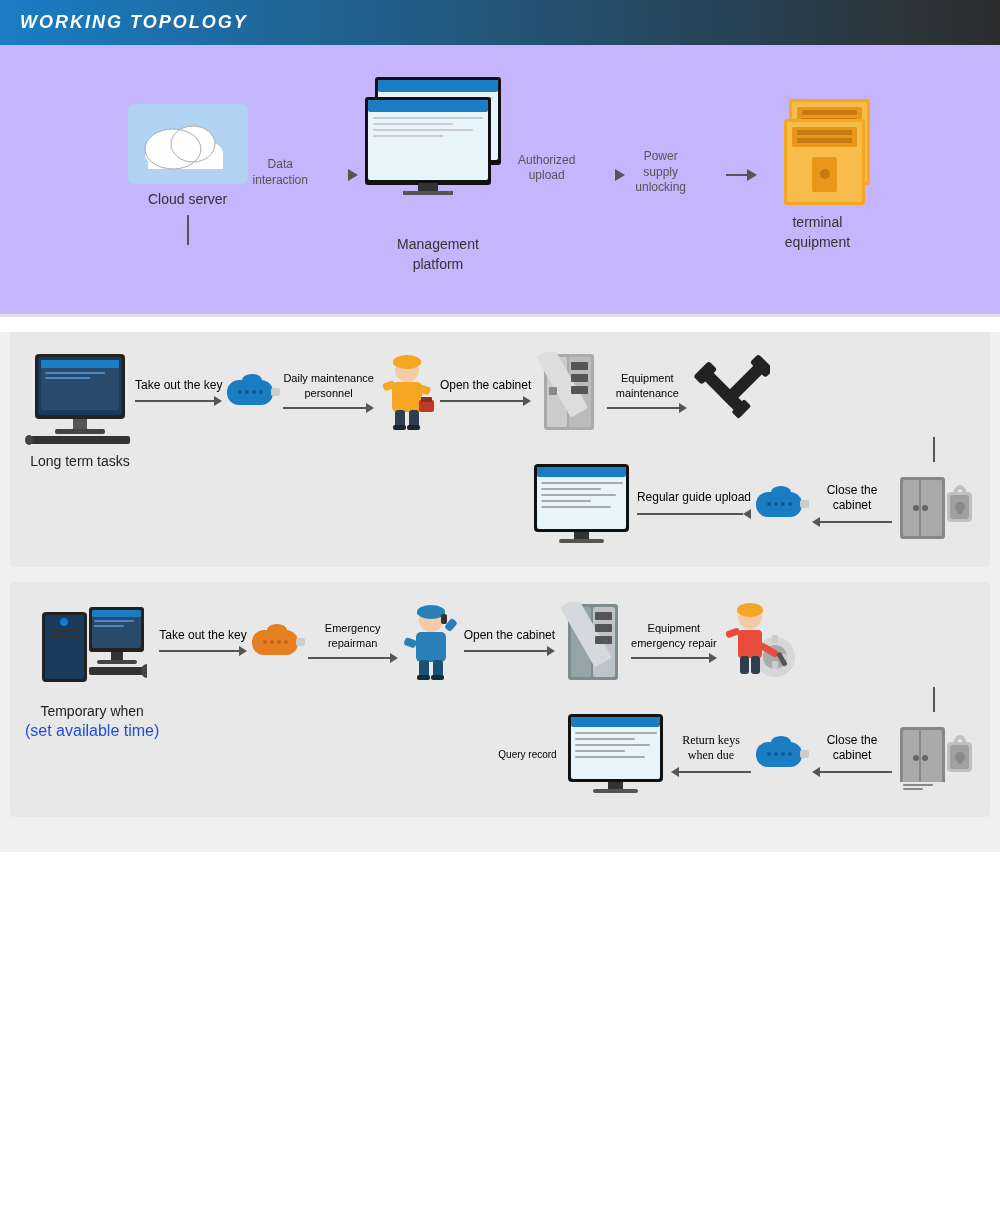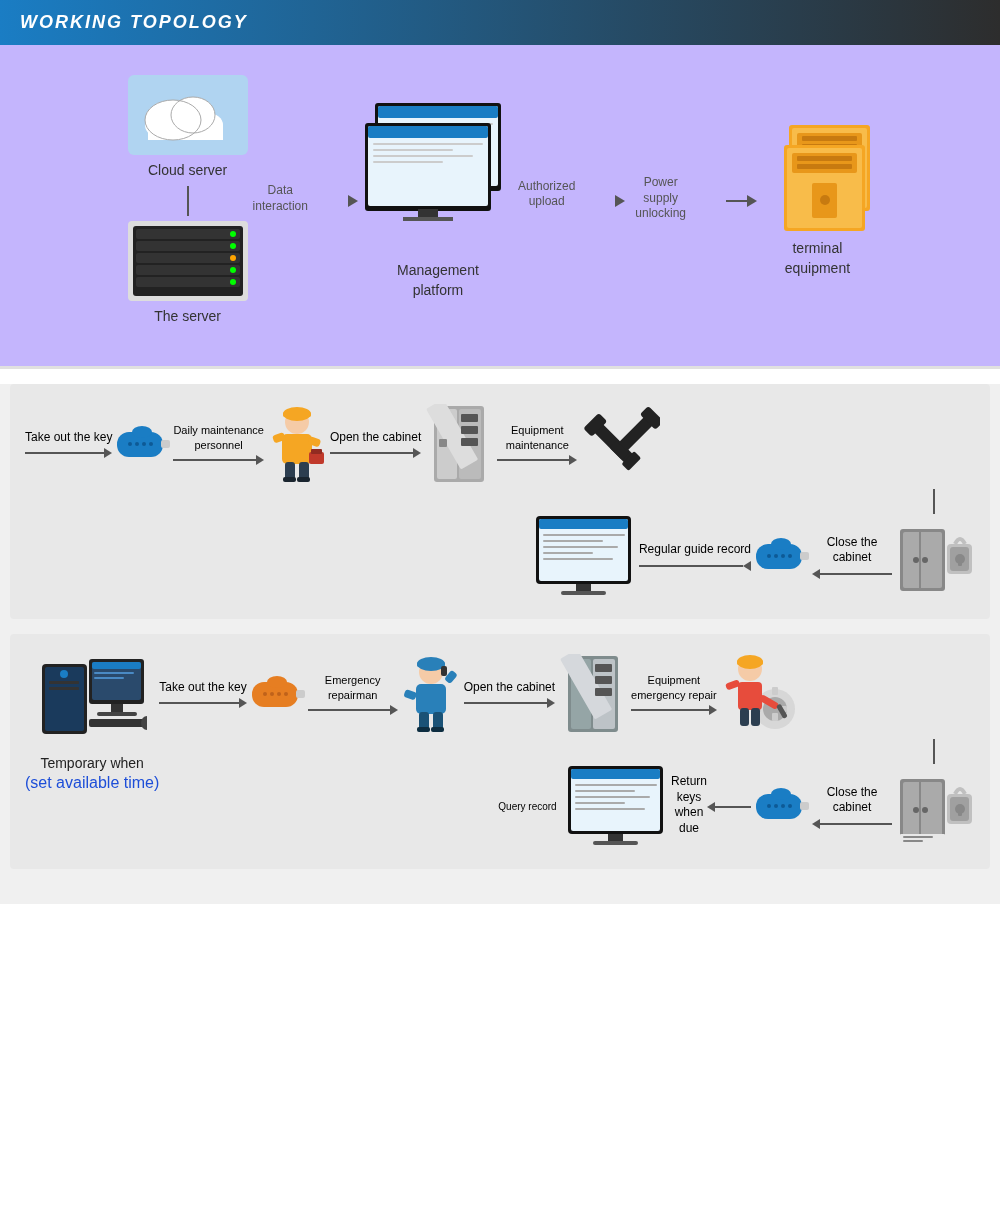--- a/index.html
+++ b/index.html
@@ -158,38 +158,20 @@
               <ellipse cx="35" cy="50" rx="18" ry="14" fill="white"></ellipse>
               <ellipse cx="80" cy="50" rx="15" ry="12" fill="white"></ellipse>
               <rect x="20" y="50" width="75" height="15" fill="white"></rect>
 
               <ellipse cx="45" cy="45" rx="28" ry="20" fill="none" stroke="#aaa" stroke-width="1"></ellipse>
               <ellipse cx="65" cy="40" rx="22" ry="18" fill="none" stroke="#aaa" stroke-width="1"></ellipse>
             </svg>
             <div class="topo-label">Cloud server</div>
           </div>
           <div class="vertical-line"></div>
-          <div class="topo-stacked-item">
-
-            <svg class="server-svg" viewBox="0 0 120 80">
-              <rect width="120" height="80" fill="#ddd" rx="4"></rect>
-              <rect x="5" y="5" width="110" height="70" fill="#222" rx="3"></rect>
-              <rect x="8" y="8" width="104" height="10" fill="#333" rx="2"></rect>
-              <rect x="8" y="20" width="104" height="10" fill="#333" rx="2"></rect>
-              <rect x="8" y="32" width="104" height="10" fill="#333" rx="2"></rect>
-              <rect x="8" y="44" width="104" height="10" fill="#333" rx="2"></rect>
-              <rect x="8" y="56" width="104" height="10" fill="#333" rx="2"></rect>
-              <circle cx="105" cy="13" r="3" fill="#00ff00"></circle>
-              <circle cx="105" cy="25" r="3" fill="#00ff00"></circle>
-              <circle cx="105" cy="37" r="3" fill="orange"></circle>
-              <circle cx="105" cy="49" r="3" fill="#00ff00"></circle>
-              <circle cx="105" cy="61" r="3" fill="#00ff00"></circle>
-            </svg>
-            <div class="topo-label">The server</div>
-          </div>
         </div>
       </div>
 
       <div class="topo-arrow">
         <div style="font-size:12px;color:#555;margin-bottom:4px;text-align:center;line-height:1.3">Data<br>interaction</div>
         <div class="arrow-line">
           <div class="arrow-line-h"></div>
           <div class="arrow-head"></div>
         </div>
       </div>
@@ -271,20 +253,41 @@
   </div>
 </div>
 
 <div>
 
   <div class="workflow-section">
 
     <div class="workflow-block">
       <div style="display:flex;align-items:flex-start;gap:0">
 
+        <div style="display:flex;flex-direction:column;align-items:center;min-width:110px;">
+
+          <svg width="110" height="95" viewBox="0 0 110 95">
+
+            <rect x="10" y="2" width="90" height="65" fill="#222" rx="4"></rect>
+            <rect x="13" y="5" width="84" height="58" fill="#1a3a5c" rx="2"></rect>
+
+            <rect x="16" y="8" width="78" height="50" fill="#2a4a6c" rx="1"></rect>
+            <rect x="16" y="8" width="78" height="8" fill="#1a7dc4" rx="1"></rect>
+            <rect x="20" y="20" width="60" height="2" fill="#4a8ac4" rx="1"></rect>
+            <rect x="20" y="25" width="45" height="2" fill="#4a8ac4" rx="1"></rect>
+
+            <rect x="48" y="67" width="14" height="10" fill="#555"></rect>
+            <rect x="30" y="77" width="50" height="5" fill="#444" rx="2"></rect>
+
+            <rect x="5" y="84" width="100" height="8" fill="#333" rx="2"></rect>
+
+            <ellipse cx="4" cy="88" rx="4" ry="5" fill="#444"></ellipse>
+          </svg>
+          <div class="task-label">Long term tasks</div>
+        </div>
 
         <div style="flex:1;display:flex;flex-direction:column;">
 
           <div style="display:flex;align-items:center;gap:3px;flex-wrap:nowrap;">
 
             <div style="display:flex;flex-direction:column;align-items:center;min-width:75px;">
               <div style="font-size:12px;text-align:center;margin-bottom:3px;line-height:1.3">Take out the key</div>
               <div style="display:flex;align-items:center;width:100%;">
                 <div style="height:2px;background:#555;flex:1;"></div>
                 <div style="width:0;height:0;border-top:5px solid transparent;border-bottom:5px solid transparent;border-left:8px solid #555;"></div>
@@ -423,21 +426,21 @@
                 <ellipse cx="27" cy="10" rx="10" ry="6" fill="#1a7dc4"></ellipse>
                 <rect x="46" y="18" width="9" height="8" fill="#ccc" rx="2"></rect>
                 <circle cx="15" cy="22" r="2" fill="#0d5a96"></circle>
                 <circle cx="22" cy="22" r="2" fill="#0d5a96"></circle>
                 <circle cx="29" cy="22" r="2" fill="#0d5a96"></circle>
                 <circle cx="36" cy="22" r="2" fill="#0d5a96"></circle>
               </svg>
             </div>
 
             <div style="display:flex;flex-direction:column;align-items:center;min-width:75px;">
-              <div style="font-size:12px;text-align:center;margin-bottom:3px;line-height:1.3">Regular guide record</div>
+              <div style="font-size:12px;text-align:center;margin-bottom:3px;line-height:1.3">Regular guide upload</div>
               <div style="display:flex;align-items:center;width:100%;">
                 <div style="height:2px;background:#555;flex:1;"></div>
                 <div style="width:0;height:0;border-top:5px solid transparent;border-bottom:5px solid transparent;border-right:8px solid #555;"></div>
               </div>
             </div>
 
             <div style="display:flex;flex-direction:column;align-items:center;min-width:105px;">
               <svg width="105" height="85" viewBox="0 0 105 85">
                 <rect x="5" y="2" width="95" height="68" fill="#111" rx="4"></rect>
                 <rect x="8" y="5" width="89" height="62" fill="#e8f4fc" rx="2"></rect>
@@ -633,21 +636,21 @@
                 <rect x="2" y="10" width="46" height="25" rx="12" fill="#1a7dc4"></rect>
                 <ellipse cx="27" cy="10" rx="10" ry="6" fill="#1a7dc4"></ellipse>
                 <rect x="46" y="18" width="9" height="8" fill="#ccc" rx="2"></rect>
                 <circle cx="15" cy="22" r="2" fill="#0d5a96"></circle>
                 <circle cx="22" cy="22" r="2" fill="#0d5a96"></circle>
                 <circle cx="29" cy="22" r="2" fill="#0d5a96"></circle>
                 <circle cx="36" cy="22" r="2" fill="#0d5a96"></circle>
               </svg>
             </div>
 
-            <div style="display:flex;flex-direction:row;align-items:center;min-width:80px;">
+            <div style="display:flex;flex-direction:column;align-items:center;min-width:80px;font-family:Liberation Serif, serif;">
               <div style="font-size:12px;text-align:center;margin-bottom:3px;line-height:1.3">Return keys<br>when due</div>
               <div style="display:flex;align-items:center;width:100%;">
                 <div style="width:0;height:0;border-top:5px solid transparent;border-bottom:5px solid transparent;border-right:8px solid #555;"></div>
                 <div style="height:2px;background:#555;flex:1;"></div>
               </div>
             </div>
 
             <div style="display:flex;flex-direction:column;align-items:center;min-width:105px;">
               <svg width="105" height="85" viewBox="0 0 105 85">
                 <rect x="5" y="2" width="95" height="68" fill="#111" rx="4"></rect>

